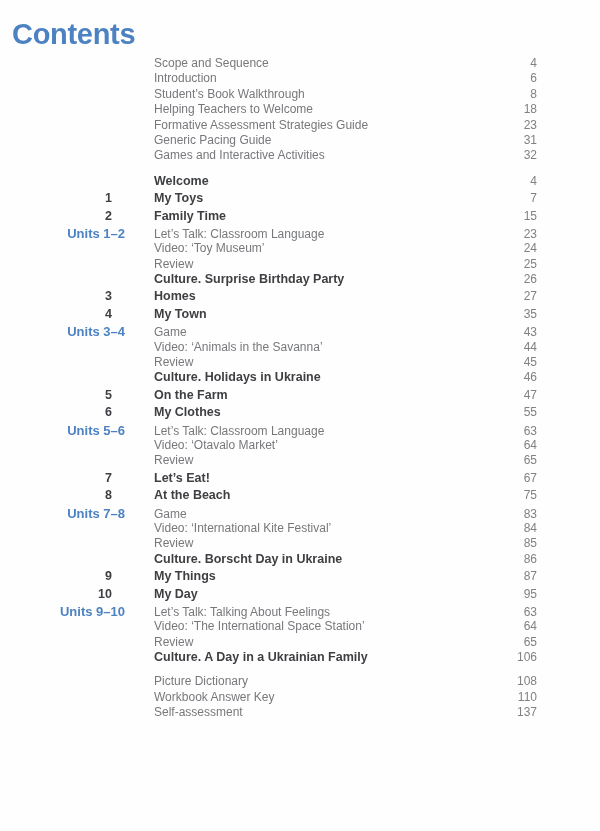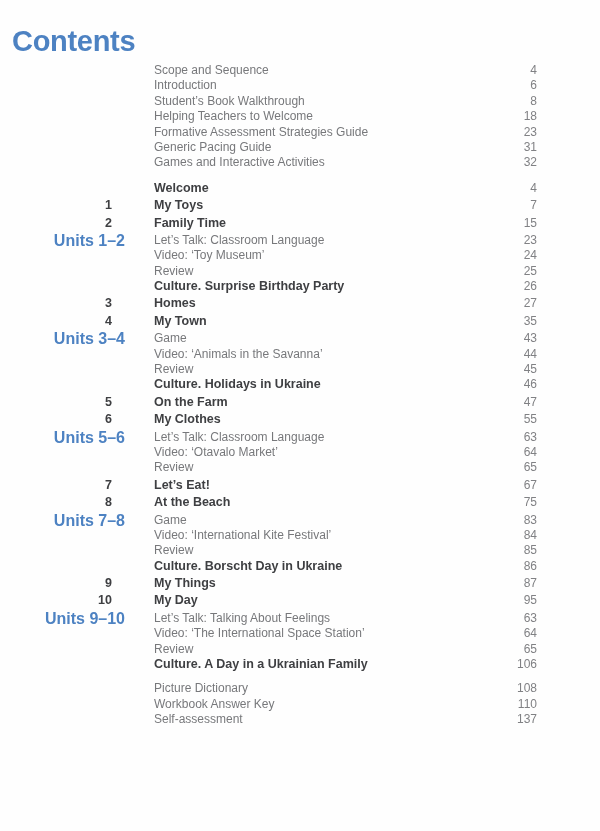--- a/index.html
+++ b/index.html
@@ -6,21 +6,21 @@
   html, body { background: #ffffff; }
   body {
     width: 600px; height: 831px;
     font-family: "Liberation Sans", sans-serif;
     overflow: hidden;
   }
   .page {
     position: relative;
     width: 600px; height: 831px;
     background: #fefefe;
-    padding-top: 26px;
+    padding-top: 19px;
   }
   .title {
     margin-left: 12px;
     font-size: 29px;
     line-height: 30px;
     font-weight: bold;
     letter-spacing: -0.3px;
     color: #4d82c2;
   }
   .list { width: 537px; }
@@ -29,29 +29,29 @@
   #back-list  { margin-top: 9px; }
 
   .row {
     display: flex;
     align-items: baseline;
     height: 15.4px;
     font-size: 12px;
     line-height: 15.4px;
     color: #77787b;
   }
-  .row.unit, .row.subhead { margin-top: 2px; align-items: flex-end; }
+  .row.unit, .row.subhead { margin-top: 2px; }
   #main-list .row:first-child { margin-top: 0; }
 
   .col-left {
     flex: none;
     width: 125px;
     text-align: right;
     font-weight: bold;
-    font-size: 16px;
+    font-size: 13px;
     color: #4d82c2;          
   }
   .col-left.num {
     padding-right: 13px;
     color: #3e3f42;          
     font-size: 12.5px;
   }
   .col-title { flex: 1; margin-left: 29px; }
   .row.unit .col-title,
   .row.culture .col-title {

